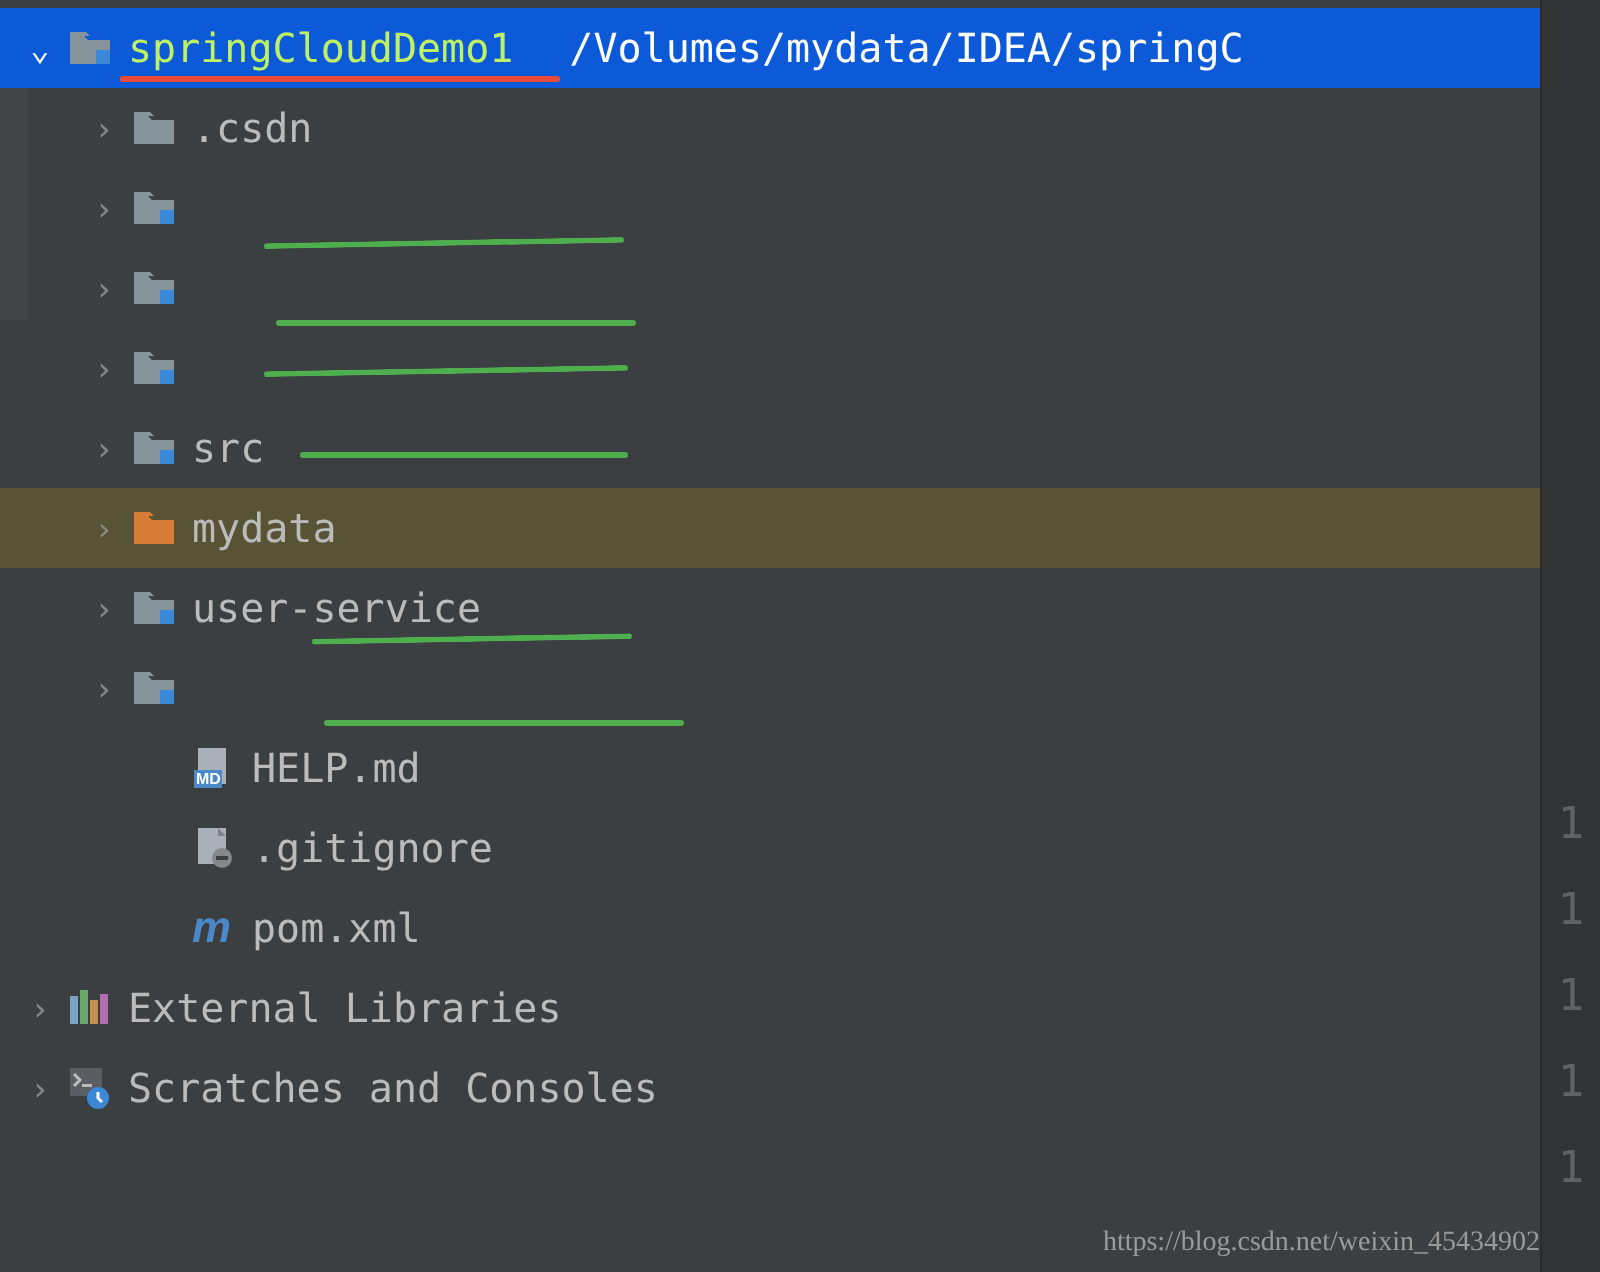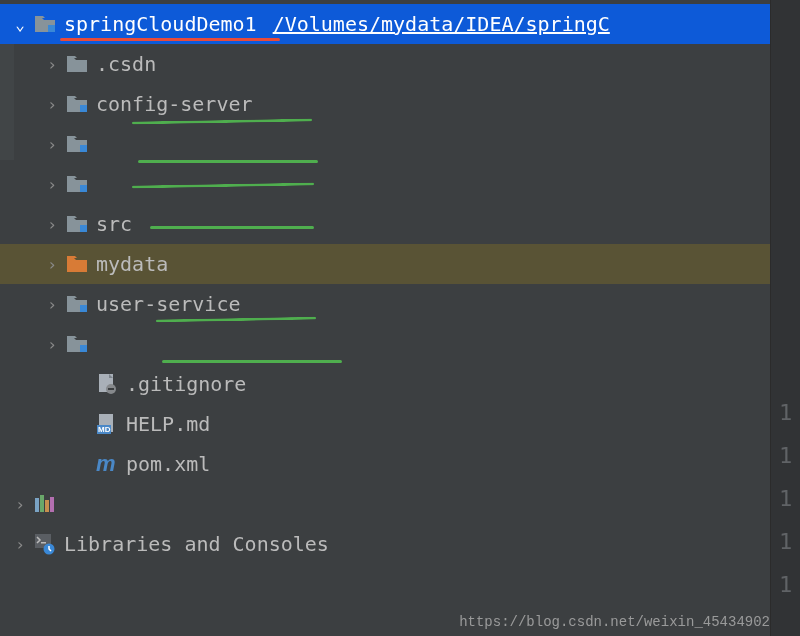--- a/index.html
+++ b/index.html
@@ -47,22 +47,22 @@
       height: 22px;
       display: inline-flex;
       align-items: center;
       justify-content: center;
       margin-right: 6px;
       flex-shrink: 0;
       position: relative;
     }
     .folder-svg { width: 22px; height: 18px; }
     .label { white-space: pre; }
-    .path { margin-left: 16px; color: #ffffff; text-decoration: underline; }
-    .row.selected .label { color: #ffffff; }
+    .path { margin-left: 28px; color: #ffffff; }
+    .row.selected .label { color: #bef264; }
     
     .underline-red::after, .underline-green::after {
       content: '';
       position: absolute;
       height: 0;
       border-bottom: 3px solid;
       border-radius: 2px;
     }
     .u1::after { border-color: #e84b3a; left: 60px; width: 220px; top: 34px; }
     .u2::after { border-color: #4fae4e; left: 132px; width: 180px; top: 36px; transform: rotate(-1deg);}
@@ -86,21 +86,21 @@
       color: #606366;
     }
     .gutter .g1 { margin-top: 400px; }
     .gutter div { margin-bottom: 18px; }
     .watermark {
       position: absolute;
       bottom: 6px;
       right: 30px;
       font-size: 14px;
       color: #aaaaaa;
-      font-family: Liberation Mono, monospace;
+      font-family: Liberation Serif, serif;
       opacity: 0.85;
     }
     .left-stub {
       position: absolute;
       left: 0; top: 40px;
       width: 14px; height: 120px;
       background: #414547;
     }
   </style>
 </head>
@@ -133,21 +133,20 @@
   </div>
 
   <div class="row indent-1 underline-green u2">
     <span class="arrow">›</span>
     <span class="icon-box">
       <svg class="folder-svg" viewBox="0 0 22 18">
           <path fill="#87939a" d="M1 3 h7 l2 2 h11 v12 h-20 z M1 1 h8 l2 2 h-10 z"></path>
           <rect x="14" y="10" width="7" height="7" fill="#3a88d6"></rect>
         </svg>
     </span>
-    <span class="label">config-server</span>
   </div>
 
   <div class="row indent-1 underline-green u3">
     <span class="arrow">›</span>
     <span class="icon-box">
       <svg class="folder-svg" viewBox="0 0 22 18">
           <path fill="#87939a" d="M1 3 h7 l2 2 h11 v12 h-20 z M1 1 h8 l2 2 h-10 z"></path>
           <rect x="14" y="10" width="7" height="7" fill="#3a88d6"></rect>
         </svg>
     </span>
@@ -196,82 +195,83 @@
   </div>
 
   <div class="row indent-1 underline-green u7">
     <span class="arrow">›</span>
     <span class="icon-box">
       <svg class="folder-svg" viewBox="0 0 22 18">
           <path fill="#87939a" d="M1 3 h7 l2 2 h11 v12 h-20 z M1 1 h8 l2 2 h-10 z"></path>
           <rect x="14" y="10" width="7" height="7" fill="#3a88d6"></rect>
         </svg>
     </span>
+  </div>
+
+  <div class="row indent-2">
+    <span class="arrow none">›</span>
+    <span class="icon-box">
+      <svg width="20" height="22" viewBox="0 0 20 22">
+          <rect x="2" y="1" width="14" height="18" fill="#a9b0b8"></rect>
+          <rect x="0" y="12" width="14" height="9" fill="#4a88c7"></rect>
+          <text x="1" y="19" font-size="8" fill="#fff" font-family="Arial" font-weight="bold">MD</text>
+        </svg>
+    </span>
+    <span class="label">HELP.md</span>
   </div>
 
   <div class="row indent-2">
     <span class="arrow none">›</span>
     <span class="icon-box">
       <svg width="20" height="22" viewBox="0 0 20 22">
           <rect x="2" y="1" width="14" height="18" fill="#a9b0b8"></rect>
           <path d="M12 1 l4 4 h-4 z" fill="#7c838b"></path>
           <circle cx="14" cy="16" r="5" fill="#86898c"></circle>
           <rect x="11" y="15" width="6" height="2" fill="#3c3f41"></rect>
         </svg>
     </span>
     <span class="label">.gitignore</span>
   </div>
 
   <div class="row indent-2">
     <span class="arrow none">›</span>
     <span class="icon-box">
-      <svg width="20" height="22" viewBox="0 0 20 22">
-          <rect x="2" y="1" width="14" height="18" fill="#a9b0b8"></rect>
-          <rect x="0" y="12" width="14" height="9" fill="#4a88c7"></rect>
-          <text x="1" y="19" font-size="8" fill="#fff" font-family="Arial" font-weight="bold">MD</text>
-        </svg>
-    </span>
-    <span class="label">HELP.md</span>
-  </div>
-
-  <div class="row indent-2">
-    <span class="arrow none">›</span>
-    <span class="icon-box">
       <svg width="22" height="22" viewBox="0 0 22 22">
           <text x="0" y="18" font-size="22" fill="#4a88c7" font-family="Arial" font-weight="bold" font-style="italic">m</text>
         </svg>
     </span>
     <span class="label">pom.xml</span>
   </div>
 
 
   <div class="row">
     <span class="arrow">›</span>
     <span class="icon-box">
       <svg width="22" height="20" viewBox="0 0 22 20">
           <rect x="1" y="4" width="4" height="14" fill="#7aa3c4"></rect>
           <rect x="6" y="1" width="4" height="17" fill="#6aa86a"></rect>
           <rect x="11" y="6" width="4" height="12" fill="#c78f4e"></rect>
           <rect x="16" y="3" width="4" height="15" fill="#b36fb0"></rect>
         </svg>
     </span>
+    <span class="label">External Libraries</span>
   </div>
 
   <div class="row">
     <span class="arrow">›</span>
     <span class="icon-box">
       <svg width="22" height="22" viewBox="0 0 22 22">
           <rect x="1" y="1" width="16" height="14" fill="#5a5e63"></rect>
           <path d="M3 4 l3 3 l-3 3" stroke="#bbb" stroke-width="1.5" fill="none"></path>
           <rect x="7" y="9" width="5" height="1.5" fill="#bbb"></rect>
           <circle cx="15" cy="16" r="5.5" fill="#3a88d6"></circle>
           <path d="M15 13 v3 l2 2" stroke="#fff" stroke-width="1.5" fill="none"></path>
         </svg>
     </span>
-    <span class="label">Libraries and Consoles</span>
+    <span class="label">Scratches and Consoles</span>
   </div>
 
 </div>
 
 <div class="gutter">
   <div class="g1">1</div>
   <div>1</div>
   <div>1</div>
   <div>1</div>
   <div>1</div>

